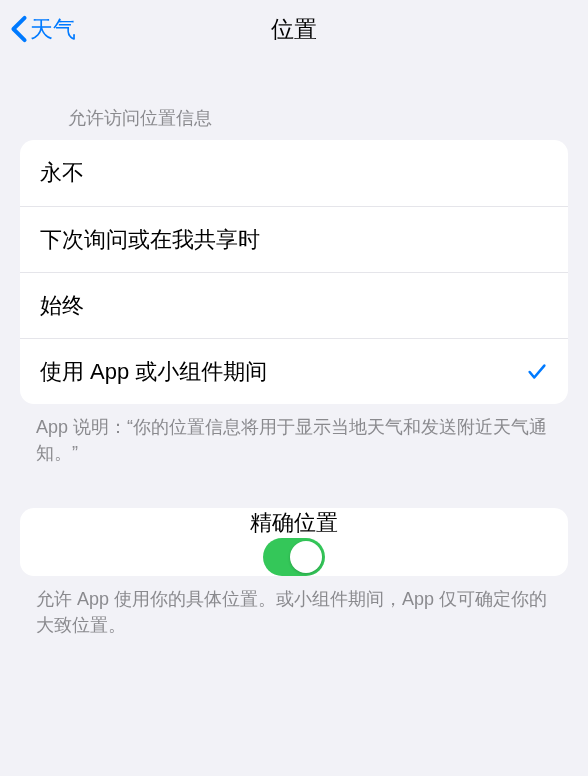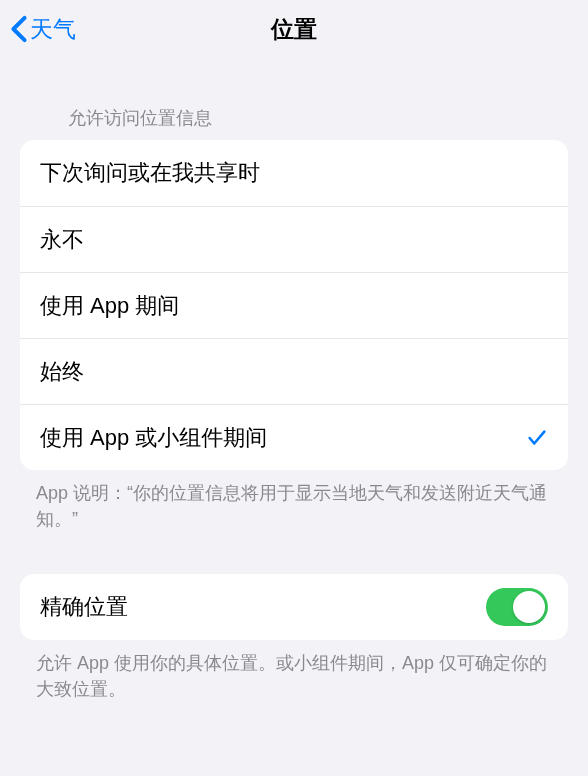--- a/index.html
+++ b/index.html
@@ -36,21 +36,21 @@
     }
     .back-chevron svg {
       width: 18px;
       height: 28px;
     }
     .nav-title {
       position: absolute;
       left: 50%;
       transform: translateX(-50%);
       font-size: 23px;
-      font-weight: 700;
+      font-weight: 400;
       color: #000;
     }
     .section-header {
       font-size: 18px;
       color: #8a8a8e;
       padding: 48px 36px 10px 36px;
       margin-left: 32px;
     }
     .list-group {
       background: #fff;
@@ -90,20 +90,21 @@
       height: 42px;
     }
     .toggle-item {
       display: flex;
       align-items: center;
       justify-content: space-between;
       min-height: 66px;
       padding: 0 20px;
       font-size: 22px;
       color: #000;
+      flex-direction: column;
     }
     .toggle {
       width: 62px;
       height: 38px;
       background: #34c759;
       border-radius: 19px;
       position: relative;
       cursor: pointer;
     }
     .toggle-knob {
@@ -129,27 +130,24 @@
     </span>
     <span>天气</span>
   </div>
   <div class="nav-title">位置</div>
 </div>
 
 <div class="section-header">允许访问位置信息</div>
 
 <div class="list-group">
   <div class="list-item">
-    <span>下次询问或在我共享时</span>
-  </div>
-  <div class="list-item">
     <span>永不</span>
   </div>
   <div class="list-item">
-    <span>使用 App 期间</span>
+    <span>下次询问或在我共享时</span>
   </div>
   <div class="list-item">
     <span>始终</span>
   </div>
   <div class="list-item">
     <span>使用 App 或小组件期间</span>
     <span class="checkmark">
       <svg viewBox="0 0 24 24" fill="none">
         <path d="M4 12 L9 18 L20 5" stroke="#007aff" stroke-width="2.8" stroke-linecap="round" stroke-linejoin="round"></path>
       </svg>

